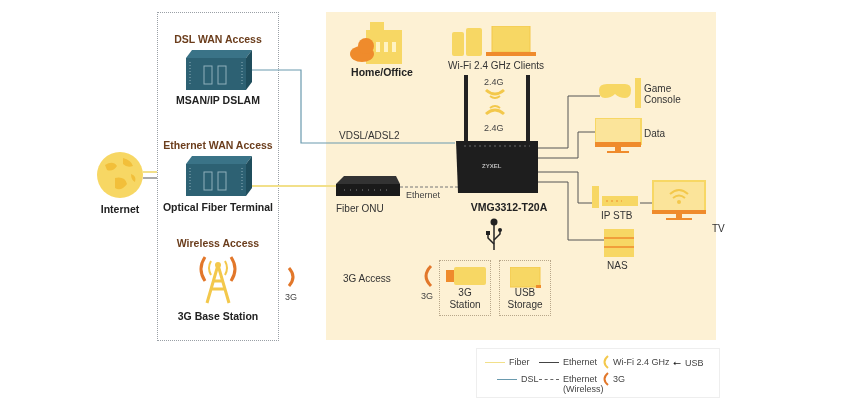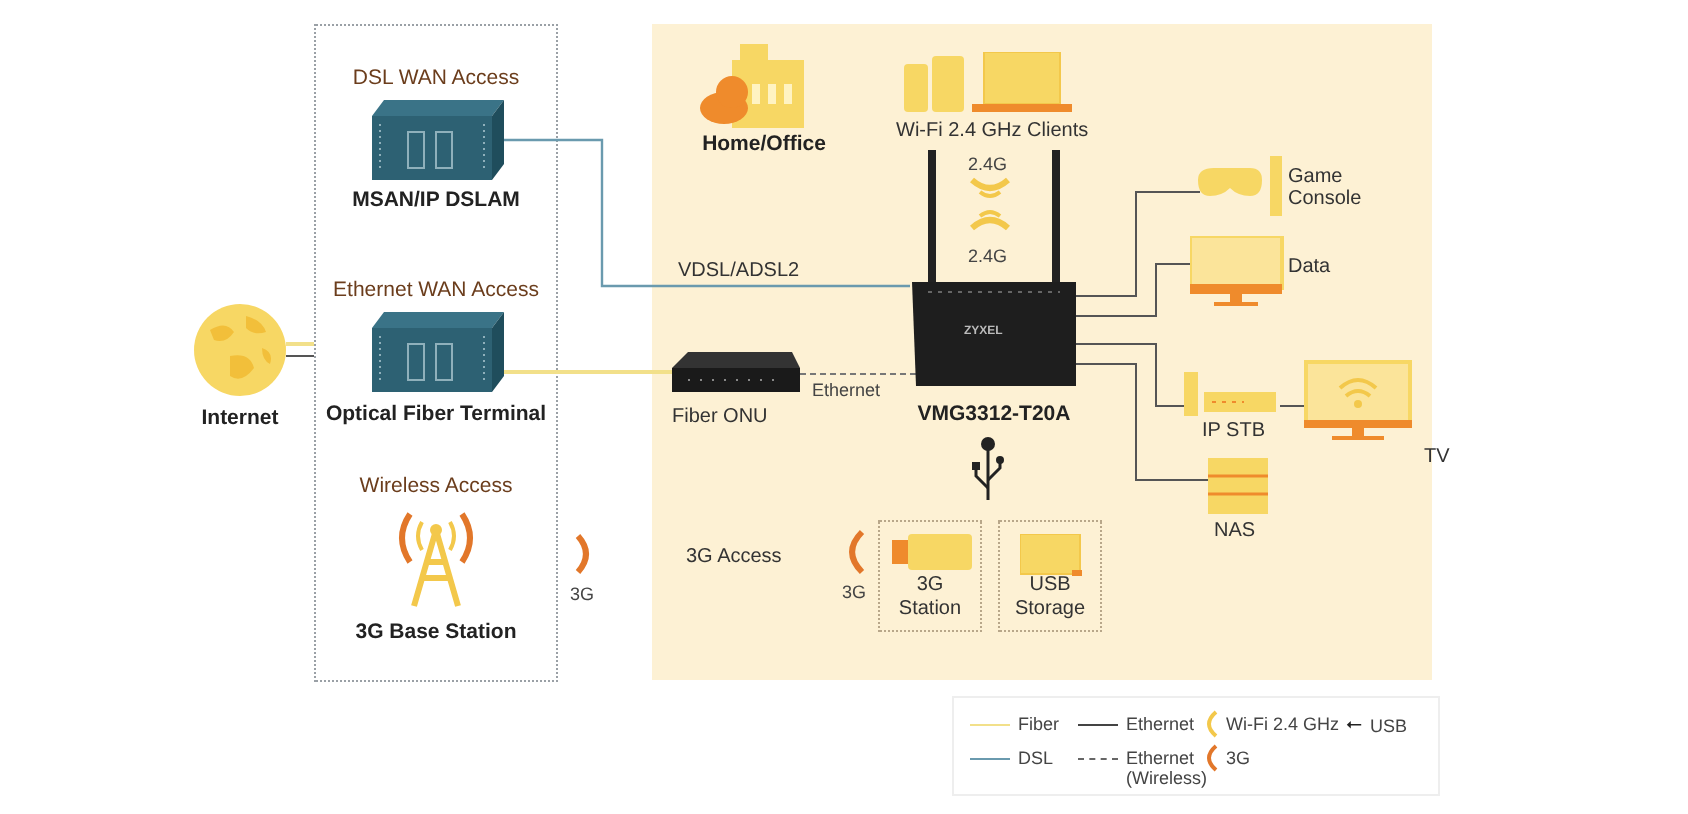--- a/index.html
+++ b/index.html
@@ -1,20 +1,20 @@
 <!DOCTYPE html>
 <html><head>
 <meta charset="utf-8">
 <style>
   html, body { margin:0; padding:0; background:#ffffff; }
   body { width:844px; height:407px; position:relative; overflow:hidden; font-family:"Liberation Sans", sans-serif; }
   .abs { position:absolute; }
   .home-bg { left:326px; top:12px; width:390px; height:328px; background:#fdf1d4; }
   .access-box { left:157px; top:12px; width:122px; height:329px; border:1px dotted #9aa0a6; box-sizing:border-box; }
-  .sec-title { font-weight:normal; font-size:10.5px; color:#6b3d1c; text-align:center; white-space:nowrap; }
+  .sec-title { font-weight:bold; font-size:10.5px; color:#6b3d1c; text-align:center; white-space:nowrap; }
   .dev-label-b { font-weight:bold; font-size:10.5px; color:#222; text-align:center; white-space:nowrap; }
   .lbl { font-size:10px; color:#333; white-space:nowrap; }
   .lbl-c { font-size:10px; color:#333; white-space:nowrap; text-align:center; }
   .small { font-size:9px; color:#444; white-space:nowrap; }
   svg.wires { position:absolute; left:0; top:0; }
   .dash-box { border:1px dotted #b8a78a; box-sizing:border-box; }
   .legend { left:476px; top:348px; width:244px; height:50px; background:#fff; border:1px solid #eee; box-sizing:border-box; }
   .leg-item { font-size:9px; color:#444; display:flex; align-items:center; gap:4px; position:absolute; white-space:nowrap;justify-content:space-between; }
   .leg-line { width:20px; height:0; }
 </style>
@@ -117,21 +117,21 @@
 <div class="abs small" style="left:484px;top:123px">2.4G</div>
 
 <svg class="abs" style="left:452px;top:75px" width="90" height="122" viewBox="0 0 90 122">
   <rect x="12" y="0" width="4" height="70" fill="#222"></rect>
   <rect x="74" y="0" width="4" height="70" fill="#222"></rect>
   <path d="M4 66 L86 66 L86 118 L6 118 Z" fill="#1e1e1e"></path>
   <line x1="12" y1="71" x2="78" y2="71" stroke="#666" stroke-dasharray="2,3"></line>
 </svg>
 <div class="abs" style="left:485px;top:93px;font-size:0"></div>
 <div class="abs" style="left:482px;top:163px;font-size:6px;color:#bbb;font-weight:bold">ZYXEL</div>
-<div class="abs dev-label-b" style="left:452px;top:201px;width:90px">VMG3312-T20A</div>
+<div class="abs dev-label-b" style="left:464px;top:201px;width:90px">VMG3312-T20A</div>
 
 <div class="abs lbl" style="left:339px;top:130px">VDSL/ADSL2</div>
 
 <svg class="abs" style="left:336px;top:176px" width="64" height="22" viewBox="0 0 64 22">
   <polygon points="8,0 60,0 64,8 0,8" fill="#333"></polygon>
   <rect x="0" y="8" width="64" height="12" fill="#1a1a1a"></rect>
   <line x1="8" y1="14" x2="52" y2="14" stroke="#888" stroke-dasharray="1,5"></line>
 </svg>
 <div class="abs lbl" style="left:336px;top:203px">Fiber ONU</div>
 <div class="abs small" style="left:406px;top:190px">Ethernet</div>
@@ -226,21 +226,21 @@
   <div class="leg-item" style="left:124px;top:6px">
     <svg width="8" height="14" viewBox="0 0 8 14">
         <path d="M7 1 Q0 7 7 13" stroke="#f3c84b" stroke-width="2" fill="none"></path>
       </svg>
     <span>Wi-Fi 2.4 GHz</span>
   </div>
   <div class="leg-item" style="left:196px;top:8px">
     <span style="font-size:10px;color:#222">⭠</span>
     <span>USB</span>
   </div>
-  <div class="leg-item" style="left:8px;top:25px">
+  <div class="leg-item" style="left:20px;top:25px">
     <span class="leg-line" style="border-top:1.5px solid #6a9aae"></span>
     <span>DSL</span>
   </div>
   <div class="leg-item" style="left:62px;top:25px;align-items:flex-start">
     <span class="leg-line" style="border-top:1px dashed #666;margin-top:5px"></span>
     <span style="line-height:10px">
       <span style="display:block">Ethernet</span>
       <span style="display:block">(Wireless)</span>
     </span>
   </div>

